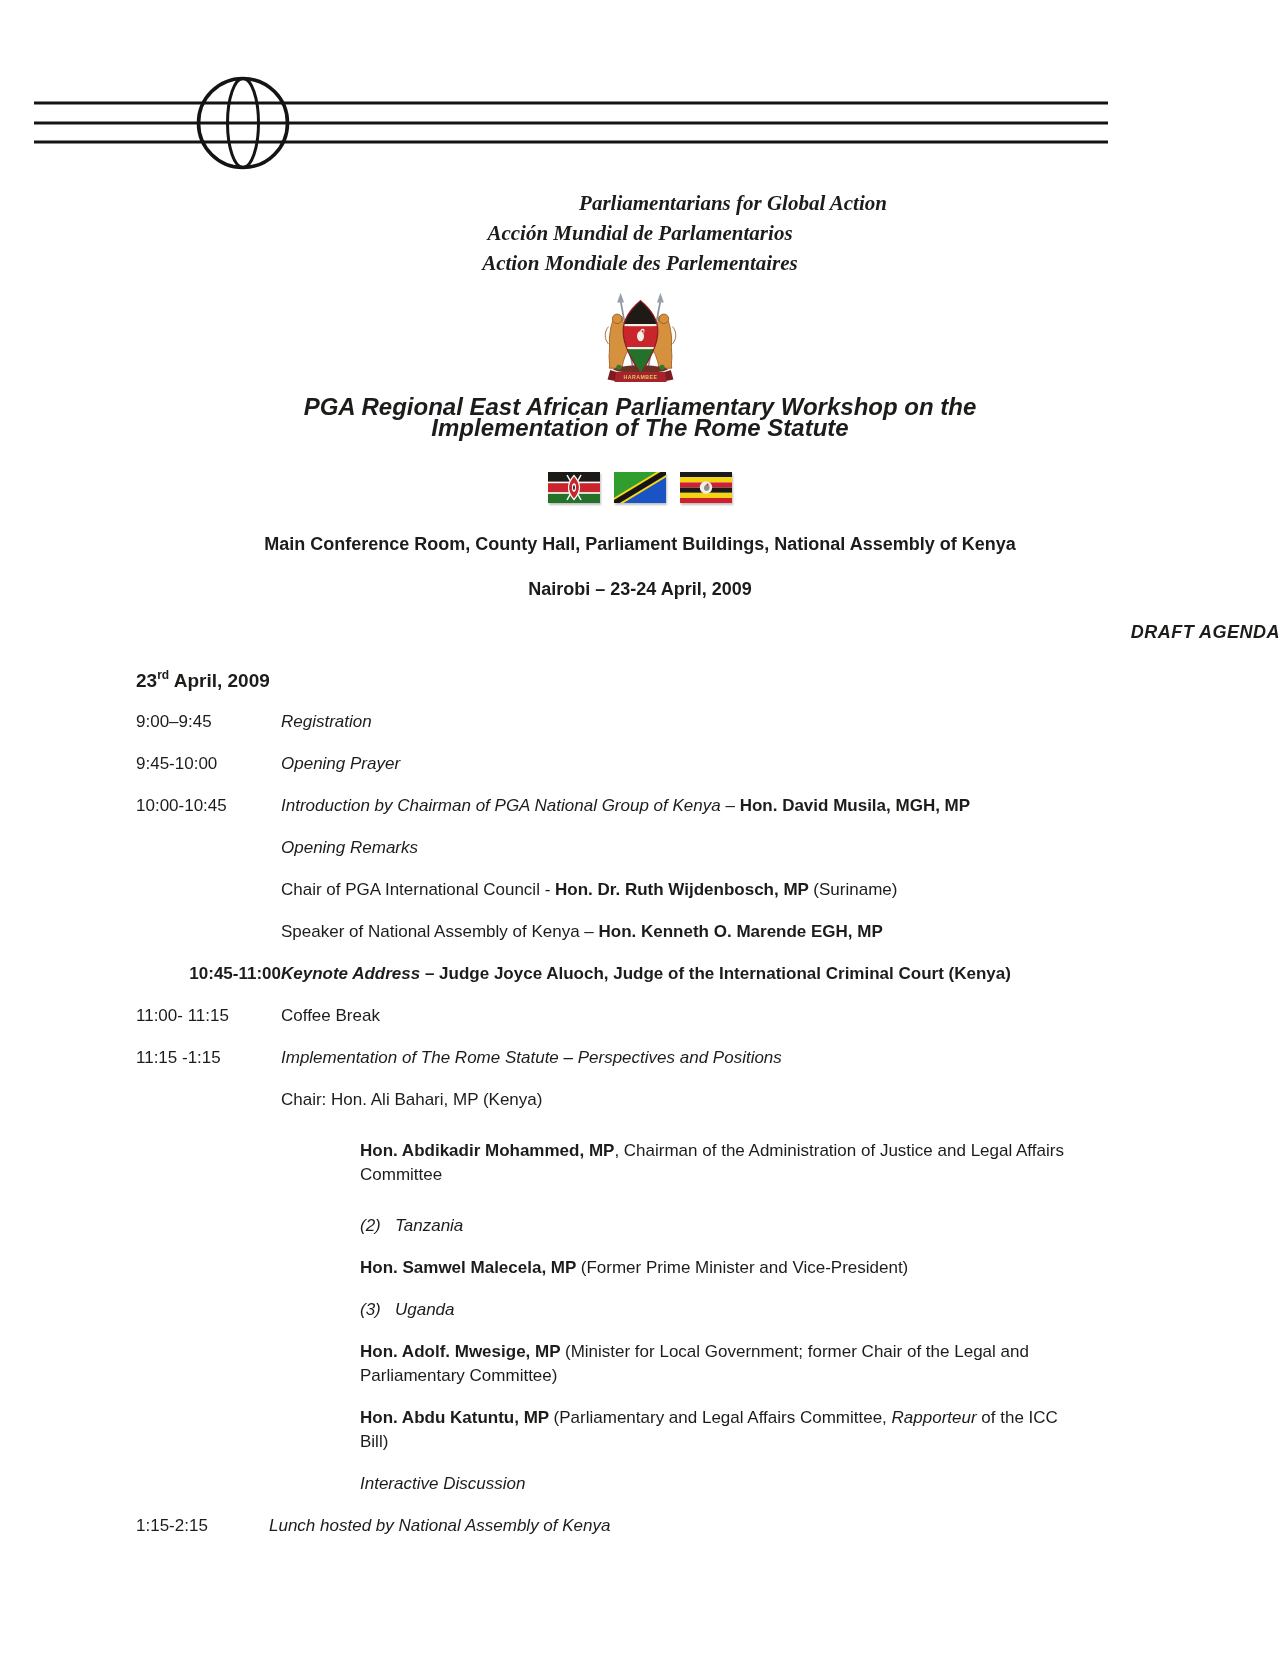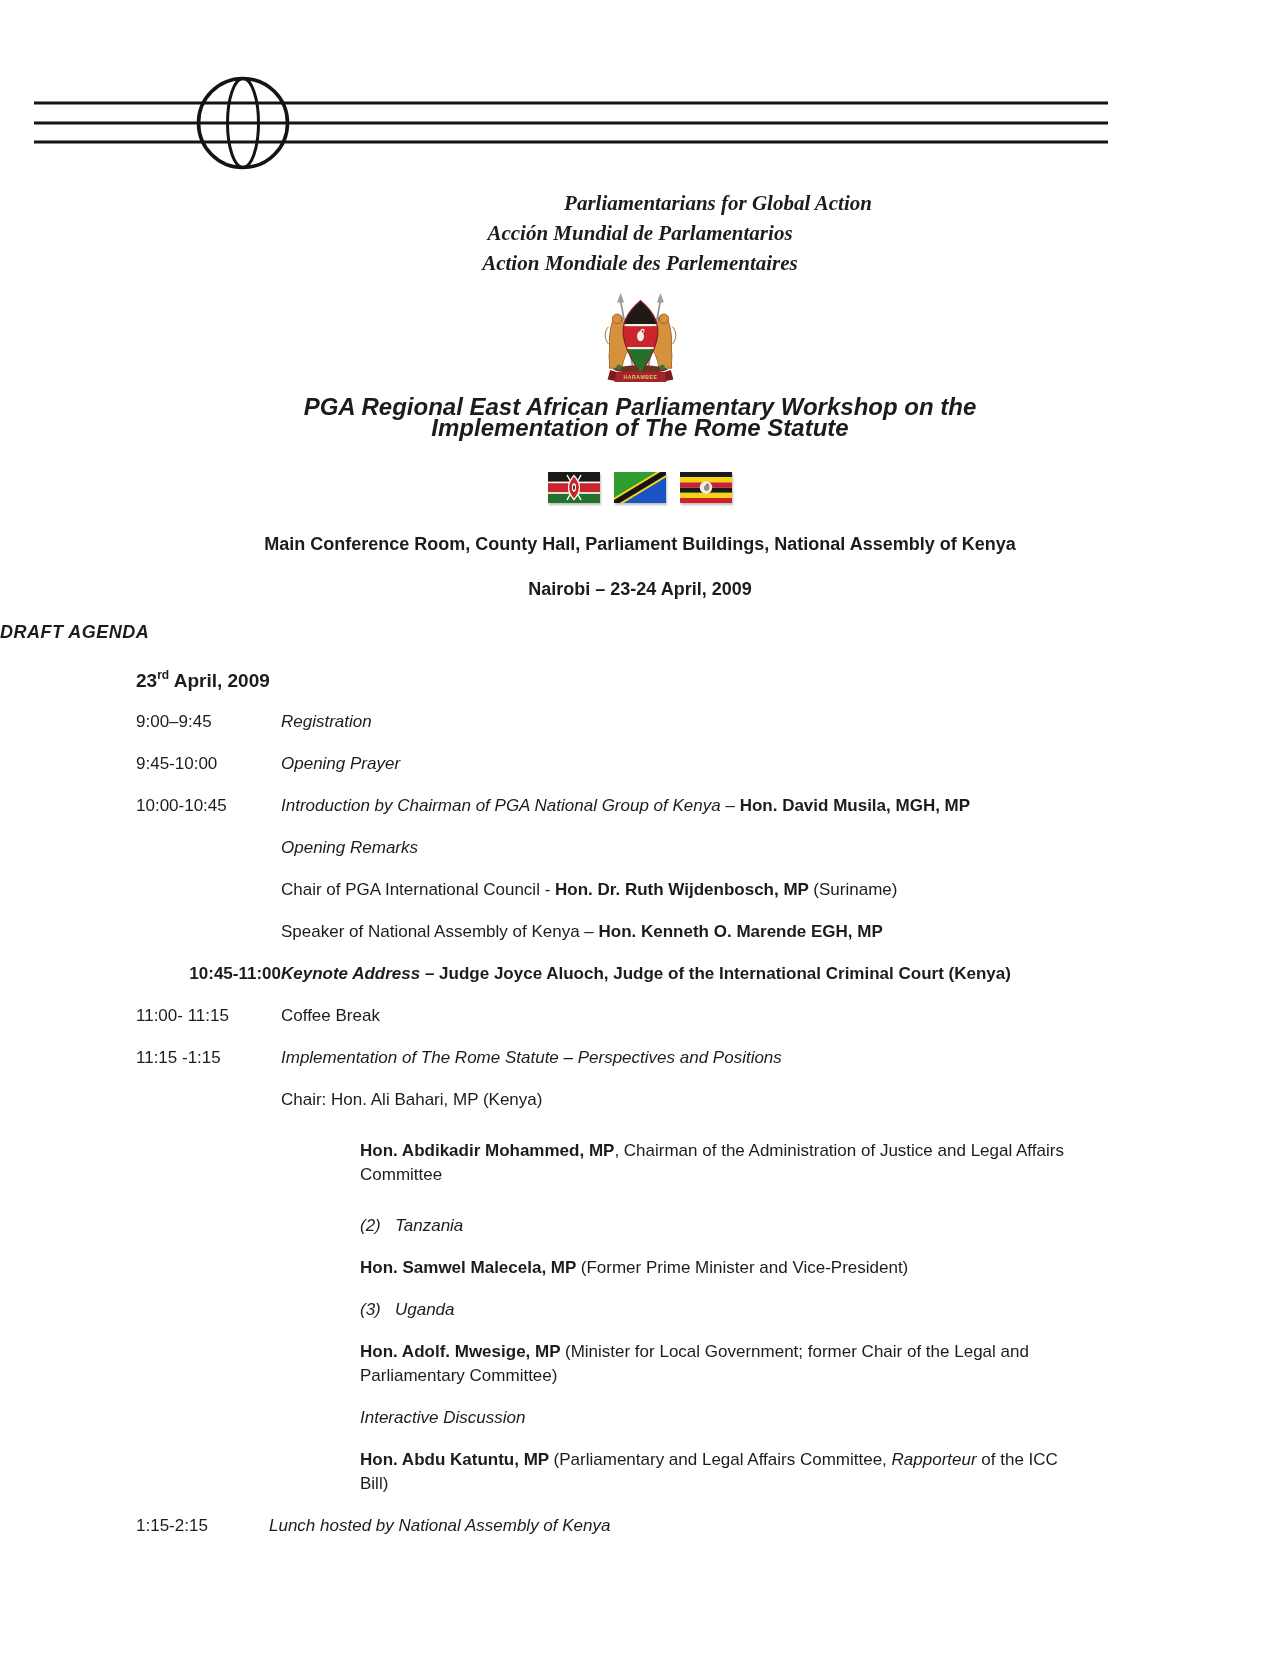--- a/index.html
+++ b/index.html
@@ -11,37 +11,37 @@
   .pre{white-space:pre-wrap;}
 
   
   .logo-band{display:block;width:1280px;height:172px;}
 
   
   .org-names{margin-top:16px;text-align:center;
     font-family:"Liberation Serif",serif;font-weight:bold;font-style:italic;
     font-size:21px;line-height:30px;}
   .org-line span{display:inline-block;position:relative;}
-  .org-en span{left:78px;}
+  .org-en span{left:93px;}
 
   
   .coat-wrap{margin-top:14px;text-align:center;height:97px;}
 
   
   .workshop-title{margin-top:7px;text-align:center;font-weight:bold;font-style:italic;
     font-size:24px;line-height:21px;}
 
   
   .flags-row{margin-top:34px;display:flex;justify-content:center;gap:14px;height:31px;}
   .flags-row svg{display:block;box-shadow:1px 2px 2px rgba(0,0,0,0.25);}
 
   
   .venue{margin-top:30px;text-align:center;font-weight:bold;font-size:18px;line-height:22px;}
   .loc-date{margin-top:23px;text-align:center;font-weight:bold;font-size:18px;line-height:22px;}
-  .doc-title{margin-top:21px;text-align:left;font-weight:bold;font-style:italic;
+  .doc-title{margin-top:21px;text-align:right;font-weight:bold;font-style:italic;
     font-size:18px;line-height:22px;letter-spacing:0.5px;}
 
   
   .day-heading{margin:20px 0 0 136px;font-weight:bold;font-size:19px;line-height:26px;}
   .day-heading sup{font-size:12px;position:relative;top:-1px;}
 
   
   .agenda{margin-top:16px;}
   .row{display:flex;margin:0 0 18px 136px;font-size:17px;line-height:24px;}
   .row .time{width:145px;flex:none;}
@@ -244,26 +244,26 @@
   <div class="row lvl2">
     <span class="desc"><span class="i">(3)   Uganda</span></span>
   </div>
 
   <div class="row lvl2">
     <span class="desc"><span class="b">Hon. Adolf. Mwesige, MP </span><span>(Minister for Local Government; former Chair of the Legal and
 Parliamentary Committee)</span></span>
   </div>
 
   <div class="row lvl2">
-    <span class="desc"><span class="i">Interactive Discussion</span></span>
-  </div>
-
-  <div class="row lvl2">
     <span class="desc"><span class="b">Hon. Abdu Katuntu, MP </span><span>(Parliamentary and Legal Affairs Committee, </span><span class="i">Rapporteur</span><span> of the ICC
 Bill)</span></span>
+  </div>
+
+  <div class="row lvl2">
+    <span class="desc"><span class="i">Interactive Discussion</span></span>
   </div>
 
   <div class="row r-lunch">
     <span class="time pre">1:15-2:15</span>
     <span class="desc"><span class="i">Lunch hosted by National Assembly of Kenya</span></span>
   </div>
 
 </div>
 
 </body></html>

